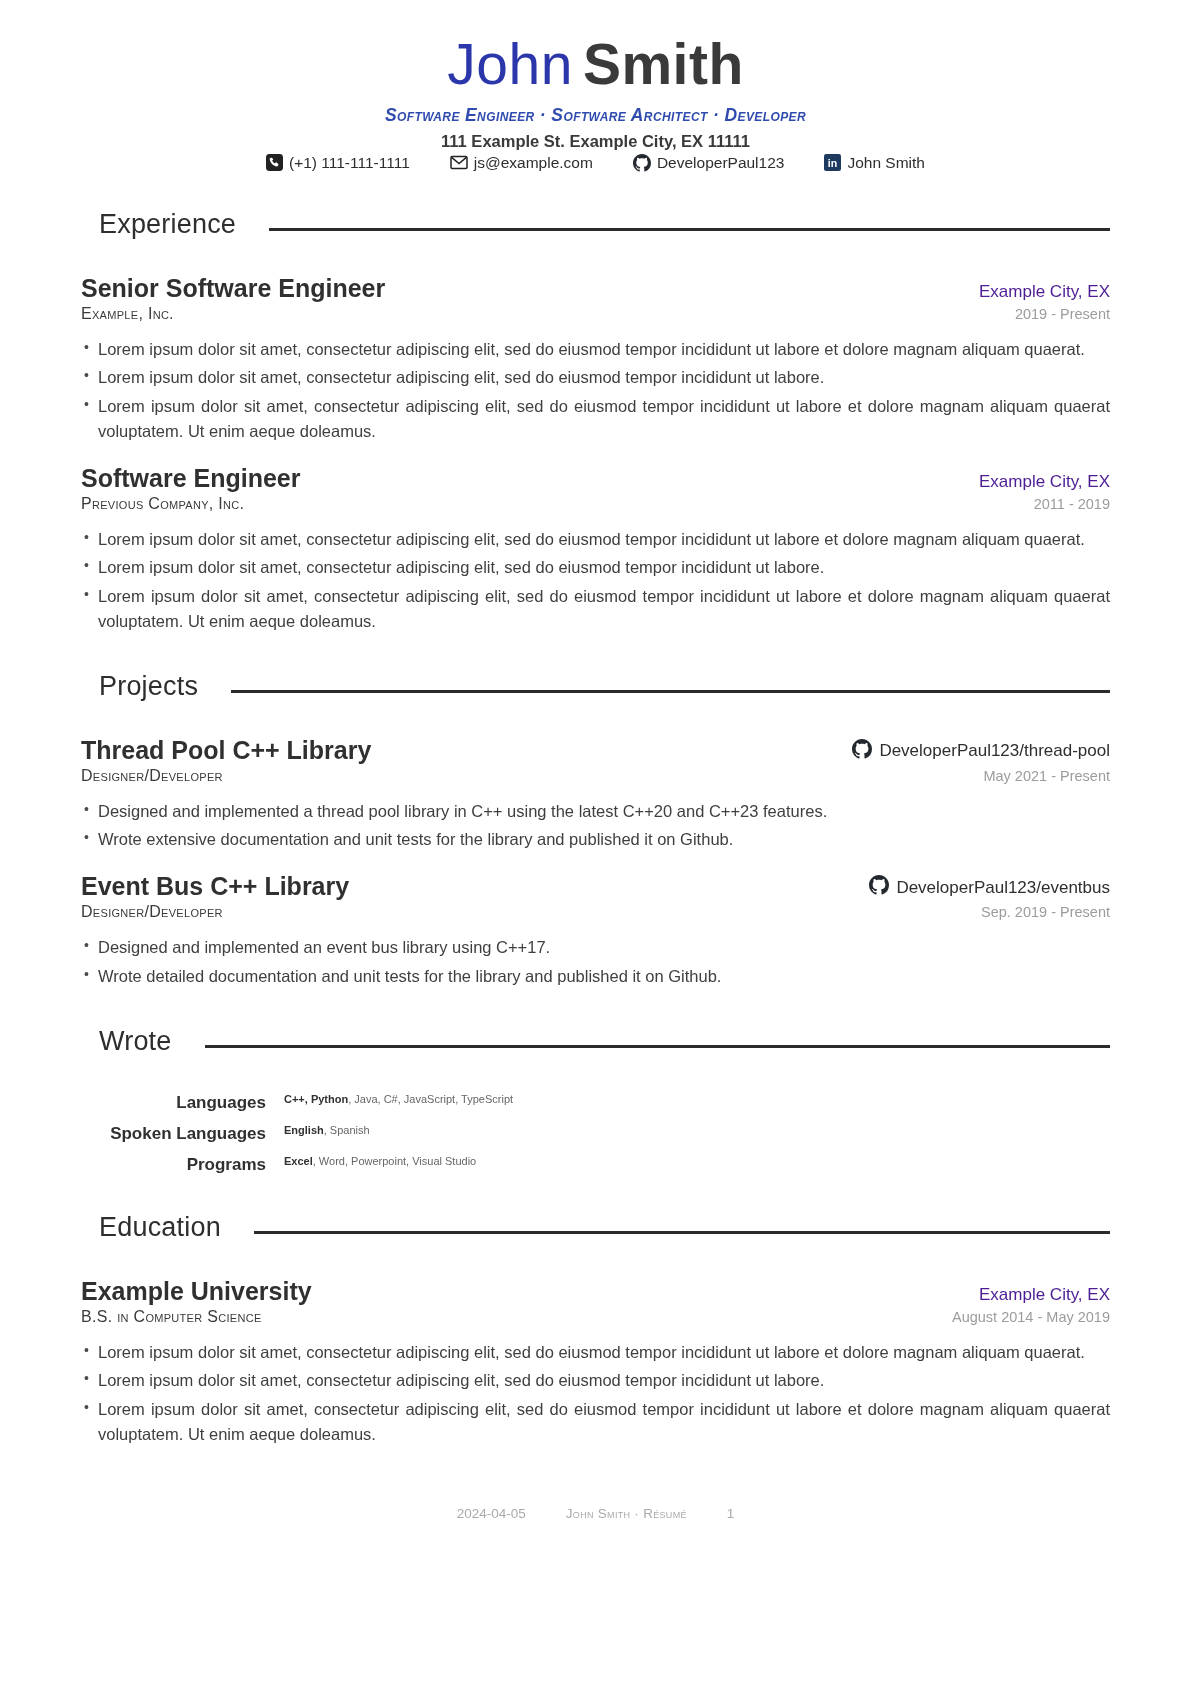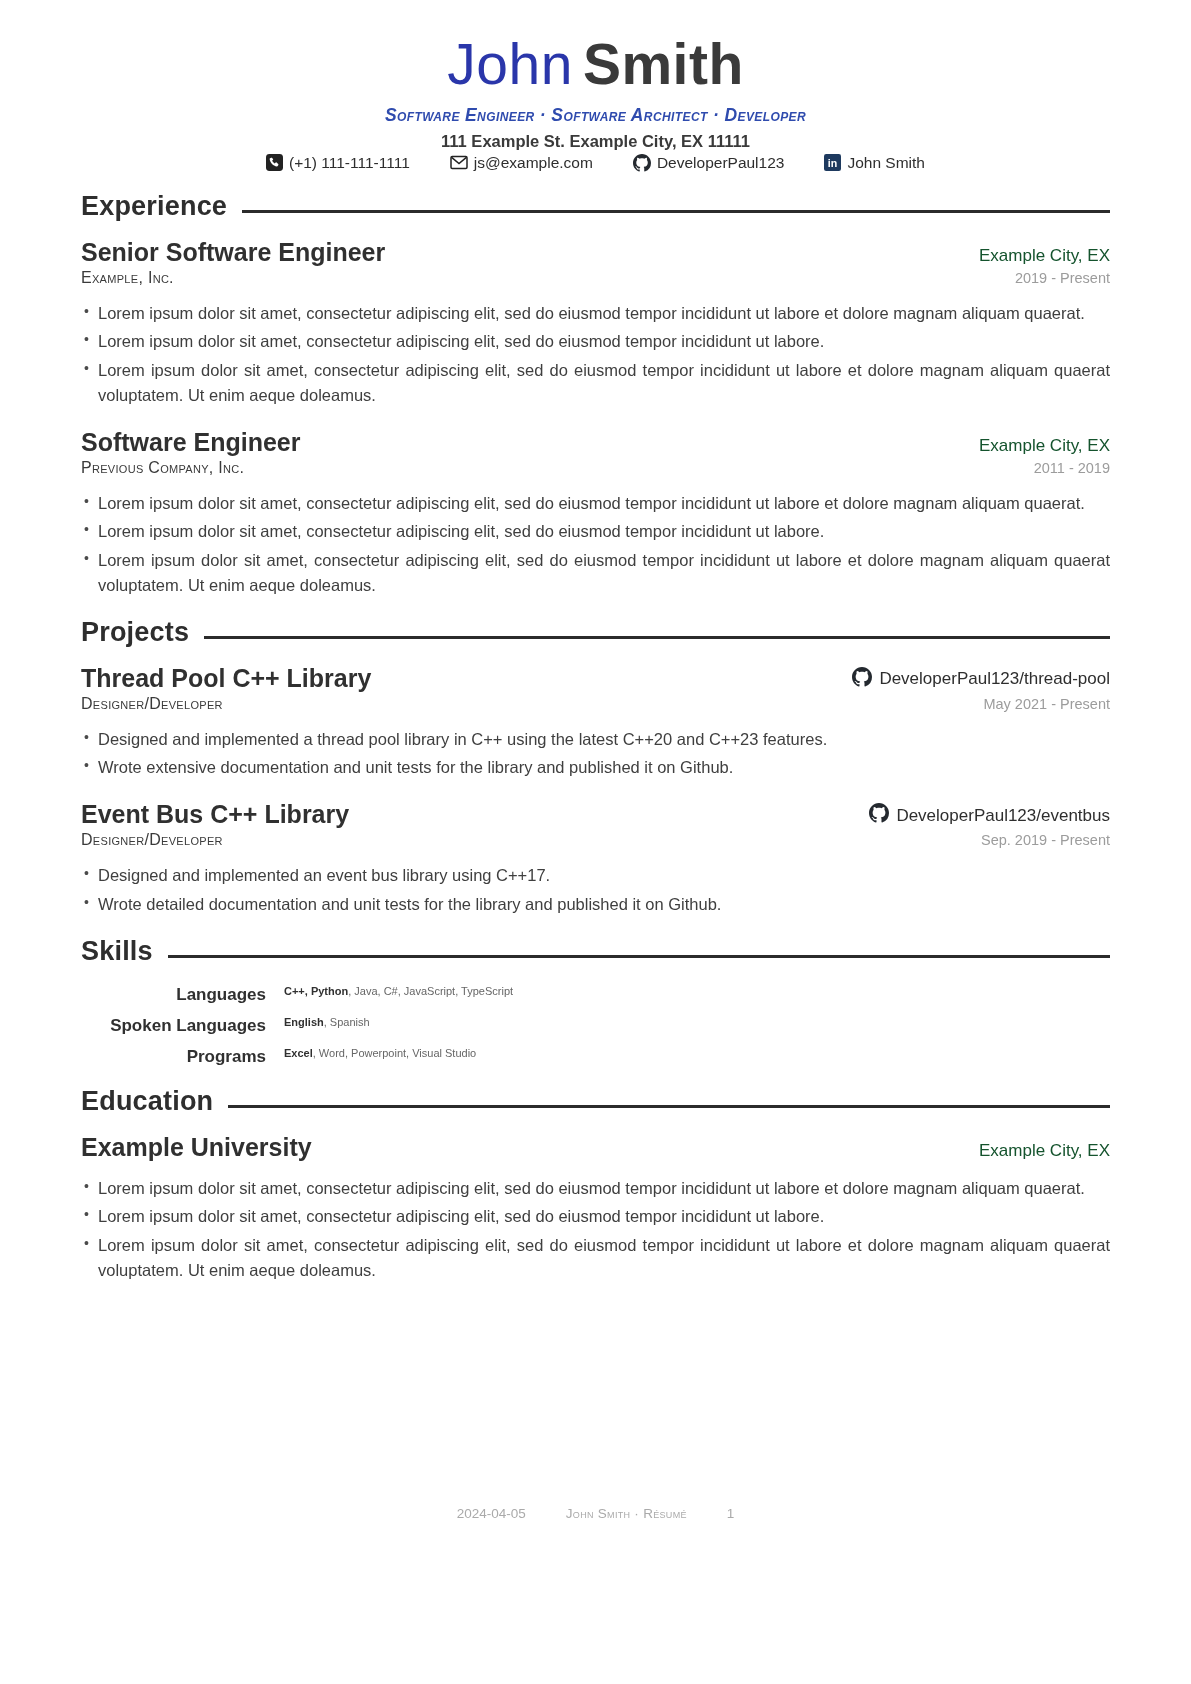--- a/index.html
+++ b/index.html
@@ -37,29 +37,29 @@
     margin-top:3px;display:flex;justify-content:center;align-items:center;
     gap:40px;font-size:15.5px;color:#2e2e2e;
   }
   .contact-item{display:inline-flex;align-items:center;gap:6px;}
   .contact-item svg{display:block;}
 
   
   .section{margin-top:19px;}
   .section-title{display:flex;align-items:center;gap:15px;}
   .section-title h2{
-    margin:0;font-size:27px;font-weight:700;color:var(--heading);letter-spacing:.2px;
+    margin:18px;font-size:27px;font-weight:400;color:var(--heading);letter-spacing:.2px;
   }
   .section-title .rule{flex:1;height:3px;background:#2b2b2b;margin-top:11px;}
 
   .entry{margin-top:16px;}
   .entry + .entry{margin-top:20px;}
   .entry-head{display:flex;justify-content:space-between;align-items:baseline;}
   .entry-head h3{margin:0;font-size:25px;font-weight:800;color:#303030;}
-  .entry-loc{font-size:17px;color:#14532d;}
+  .entry-loc{font-size:17px;color:#4c1d95;}
   .entry-sub{
     display:flex;justify-content:space-between;align-items:baseline;margin-top:2px;
   }
   .smallcaps{font-variant:small-caps;font-size:16px;color:#3a3a3a;letter-spacing:.3px;}
   .entry-date{font-size:14.5px;color:var(--muted);}
   .repo{display:inline-flex;align-items:center;gap:7px;font-size:17px;color:#2e2e2e;}
 
   ul.bullets{list-style:none;margin:14px 0 0 0;padding:0;}
   ul.bullets li{
     position:relative;padding-left:17px;font-size:16.5px;line-height:1.5;
@@ -222,21 +222,21 @@
       </div>
       <ul class="bullets">
         <li>Designed and implemented an event bus library using C++17.</li>
         <li>Wrote detailed documentation and unit tests for the library and published it on Github.</li>
       </ul>
     </div>
   </section>
 
   <section class="section">
     <div class="section-title">
-      <h2>Skills</h2>
+      <h2>Wrote</h2>
       <div class="rule"></div>
     </div>
     <div class="skill-table">
       <div class="skill-row">
         <div class="skill-label">Languages</div>
         <div class="skill-value"><strong>C++, Python</strong><span>, Java, C#, JavaScript, TypeScript</span></div>
       </div>
       <div class="skill-row">
         <div class="skill-label">Spoken Languages</div>
         <div class="skill-value"><strong>English</strong><span>, Spanish</span></div>
@@ -251,20 +251,24 @@
   <section class="section">
     <div class="section-title">
       <h2>Education</h2>
       <div class="rule"></div>
     </div>
 
     <div class="entry">
       <div class="entry-head">
         <h3>Example University</h3>
         <div class="entry-loc">Example City, EX</div>
+      </div>
+      <div class="entry-sub">
+        <div class="smallcaps">B.S. in Computer Science</div>
+        <div class="entry-date">August 2014 - May 2019</div>
       </div>
       <ul class="bullets">
         <li>Lorem ipsum dolor sit amet, consectetur adipiscing elit, sed do eiusmod tempor incididunt ut labore et dolore magnam aliquam quaerat.</li>
         <li>Lorem ipsum dolor sit amet, consectetur adipiscing elit, sed do eiusmod tempor incididunt ut labore.</li>
         <li>Lorem ipsum dolor sit amet, consectetur adipiscing elit, sed do eiusmod tempor incididunt ut labore et dolore magnam aliquam quaerat voluptatem. Ut enim aeque doleamus.</li>
       </ul>
     </div>
   </section>
 
 </div>

